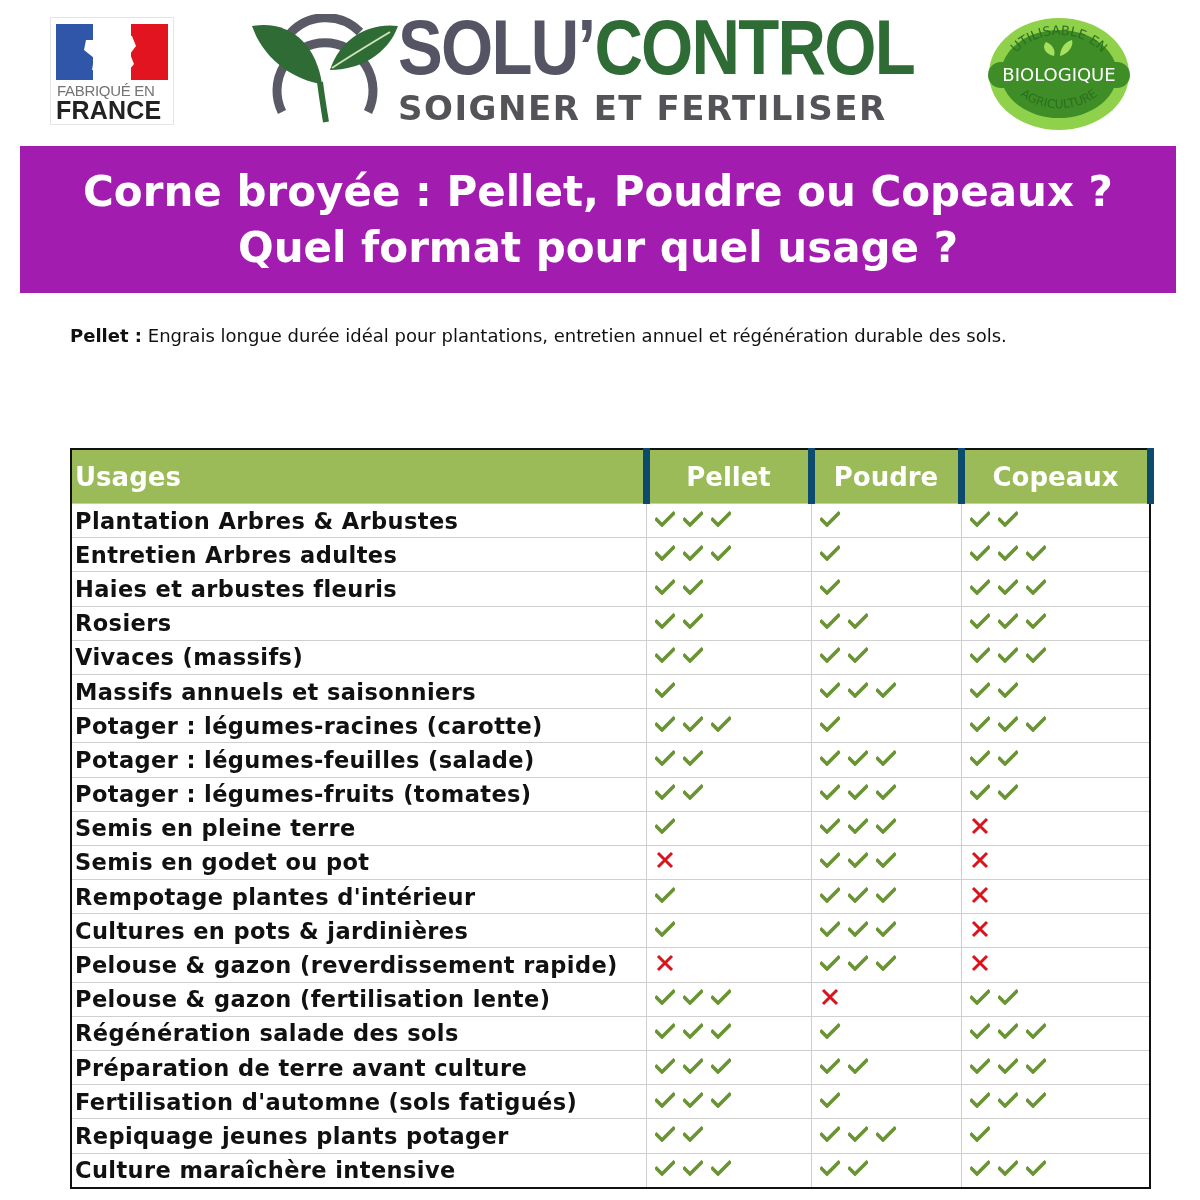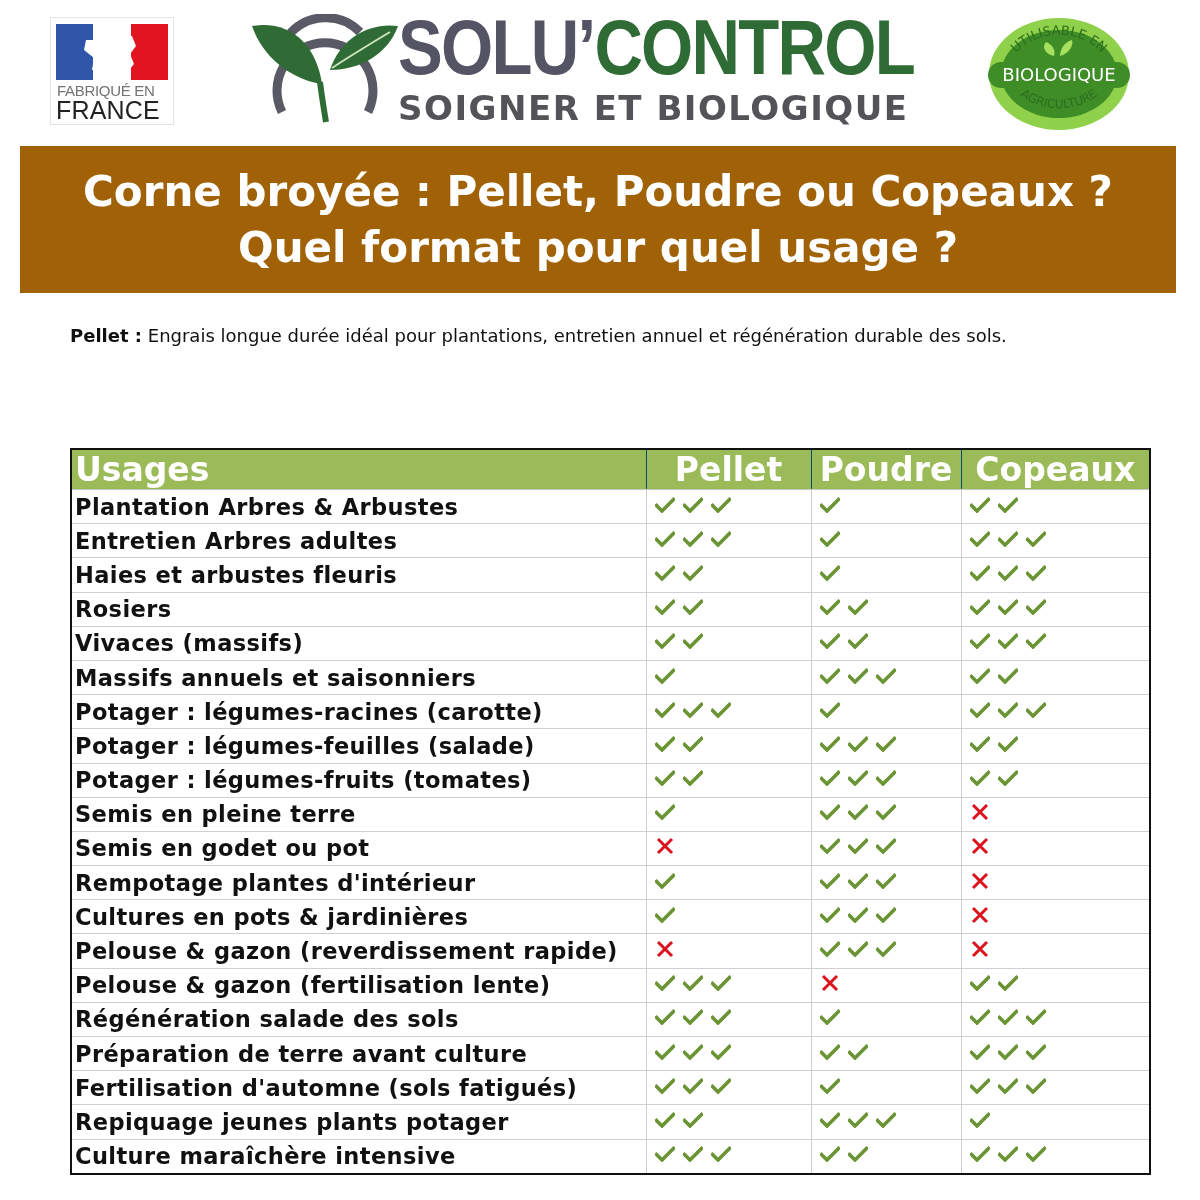--- a/index.html
+++ b/index.html
@@ -5,37 +5,37 @@
   html,body{margin:0;padding:0;background:#ffffff;}
   body{width:1200px;height:1200px;position:relative;overflow:hidden;font-family:"DejaVu Sans","Liberation Sans",sans-serif;color:#111;}
   
   .made-in-france{position:absolute;left:50px;top:17px;width:124px;height:108px;background:#fff;border:1px solid #e4e4e4;box-sizing:border-box;}
   .flag{position:absolute;left:5px;top:6px;width:112px;height:56px;display:flex;}
   .flag .b{flex:1;background:#2f56a8;}
   .flag .w{flex:1;background:#ffffff;}
   .flag .r{flex:1;background:#e2141f;}
   .flag svg{position:absolute;left:20px;top:2px;}
   .mif-line1{position:absolute;left:6px;top:64px;font-family:"Liberation Sans",sans-serif;font-size:15px;color:#737373;letter-spacing:-0.3px;}
-  .mif-line2{position:absolute;left:5px;top:78px;font-family:"Liberation Sans",sans-serif;font-size:25px;font-weight:normal;color:#222;letter-spacing:0.2px;}
+  .mif-line2{position:absolute;left:5px;top:78px;font-family:"Liberation Sans",sans-serif;font-size:25px;font-weight:bold;color:#222;letter-spacing:0.2px;}
   .brand-logo{position:absolute;left:250px;top:14px;width:150px;height:112px;}
   .brand-name{position:absolute;left:398px;top:8px;font-family:"Liberation Sans",sans-serif;font-weight:bold;font-size:78px;letter-spacing:-2px;line-height:1;transform:scaleX(0.86);transform-origin:left top;white-space:nowrap;}
   .brand-name .p1{color:#545465;}
   .brand-name .p2{color:#2e6b35;}
   .brand-tag{position:absolute;left:398px;top:88px;font-family:"DejaVu Sans",sans-serif;font-weight:bold;font-size:34px;color:#545458;letter-spacing:1.5px;white-space:nowrap;}
   .bio-badge{position:absolute;left:984px;top:14px;width:150px;height:118px;}
   
-  .title-banner{position:absolute;left:20px;top:146px;width:1156px;height:147px;background:#a16207;color:#fff;text-align:center;box-sizing:border-box;padding-top:18px;}
+  .title-banner{position:absolute;left:20px;top:146px;width:1156px;height:147px;background:#a21caf;color:#fff;text-align:center;box-sizing:border-box;padding-top:18px;}
   .title-line{font-family:"DejaVu Sans",sans-serif;font-weight:bold;font-size:42px;line-height:56px;white-space:nowrap;}
   
   .intro{position:absolute;left:70px;top:324px;width:1110px;font-family:"DejaVu Sans",sans-serif;font-size:18px;line-height:24.6px;color:#111;}
   .intro p{margin:0;}
   .intro b{font-weight:bold;margin-top:25px;}
   
   .usage-table{position:absolute;left:70px;top:448px;width:1079px;border-collapse:collapse;border:2px solid #111;table-layout:fixed;}
-  .usage-table th{background:#9bbb59;color:#fff;font-family:"DejaVu Sans",sans-serif;font-weight:bold;font-size:33px;height:37px;padding:0;border-right:1px solid #0c4a6e;border-bottom:1px solid #c8c8c8;}
+  .usage-table th{background:#9bbb59;color:#fff;font-family:"DejaVu Sans",sans-serif;font-weight:bold;font-size:26px;height:37px;padding:8px;border-right:7px solid #0c4a6e;border-bottom:1px solid #c8c8c8;}
   .usage-table th.first{text-align:left;padding-left:3px;}
   .usage-table th.col{text-align:center;}
   .usage-table td{height:33.2px;padding:0;border:1px solid #cfcfcf;font-family:"DejaVu Sans",sans-serif;}
   .usage-table td.label{font-weight:bold;font-size:22.5px;padding-left:3px;white-space:nowrap;letter-spacing:0.4px;}
   .usage-table td.mark{padding-left:8px;}
   .marks{display:flex;gap:8px;align-items:center;height:20px;}
   .check{width:20px;height:16px;display:inline-block;}
   .cross{width:20px;height:20px;display:inline-block;}
 </style>
 </head>
@@ -58,21 +58,21 @@
   <path d="M32 30 A48 48 0 1 0 118 30" fill="none" stroke="#5a5a66" stroke-width="9" stroke-linecap="butt" transform="rotate(180 75 62) translate(0 -4)"></path>
   <path d="M38 22 A48 48 0 0 1 110 18" fill="none" stroke="#5a5a66" stroke-width="9"></path>
   <path d="M2 12 C40 6 66 30 72 70 C44 66 14 46 2 12 Z" fill="#2e6b35"></path>
   <path d="M148 12 C120 8 90 24 80 56 C110 56 138 40 148 12 Z" fill="#2e6b35"></path>
   <path d="M70 68 C72 84 74 96 76 108" stroke="#2e6b35" stroke-width="6" fill="none"></path>
   <path d="M82 54 C100 42 120 30 140 18" stroke="#cfe3b8" stroke-width="2" fill="none"></path>
 </svg>
 <div class="brand-name">
   <span class="p1">SOLU’</span><span class="p2">CONTROL</span>
 </div>
-<div class="brand-tag">SOIGNER ET BIOLOGIQUE</div>
+<div class="brand-tag">SOIGNER ET FERTILISER</div>
 
 <svg class="bio-badge" viewBox="0 0 150 118">
   <defs>
     <path id="arcTop" d="M22 58 A54 46 0 0 1 128 58"></path>
     <path id="arcBot" d="M24 66 A54 42 0 0 0 126 66"></path>
   </defs>
   <ellipse cx="75" cy="60" rx="70" ry="56" fill="#8fd14a"></ellipse>
   <ellipse cx="75" cy="60" rx="58" ry="44" fill="#3e8d27"></ellipse>
   <rect x="4" y="48" width="142" height="26" rx="13" fill="#3e8d27"></rect>
   <path d="M70 42 C60 40 58 32 62 28 C68 30 72 36 70 42 Z" fill="#a7e05f"></path>

